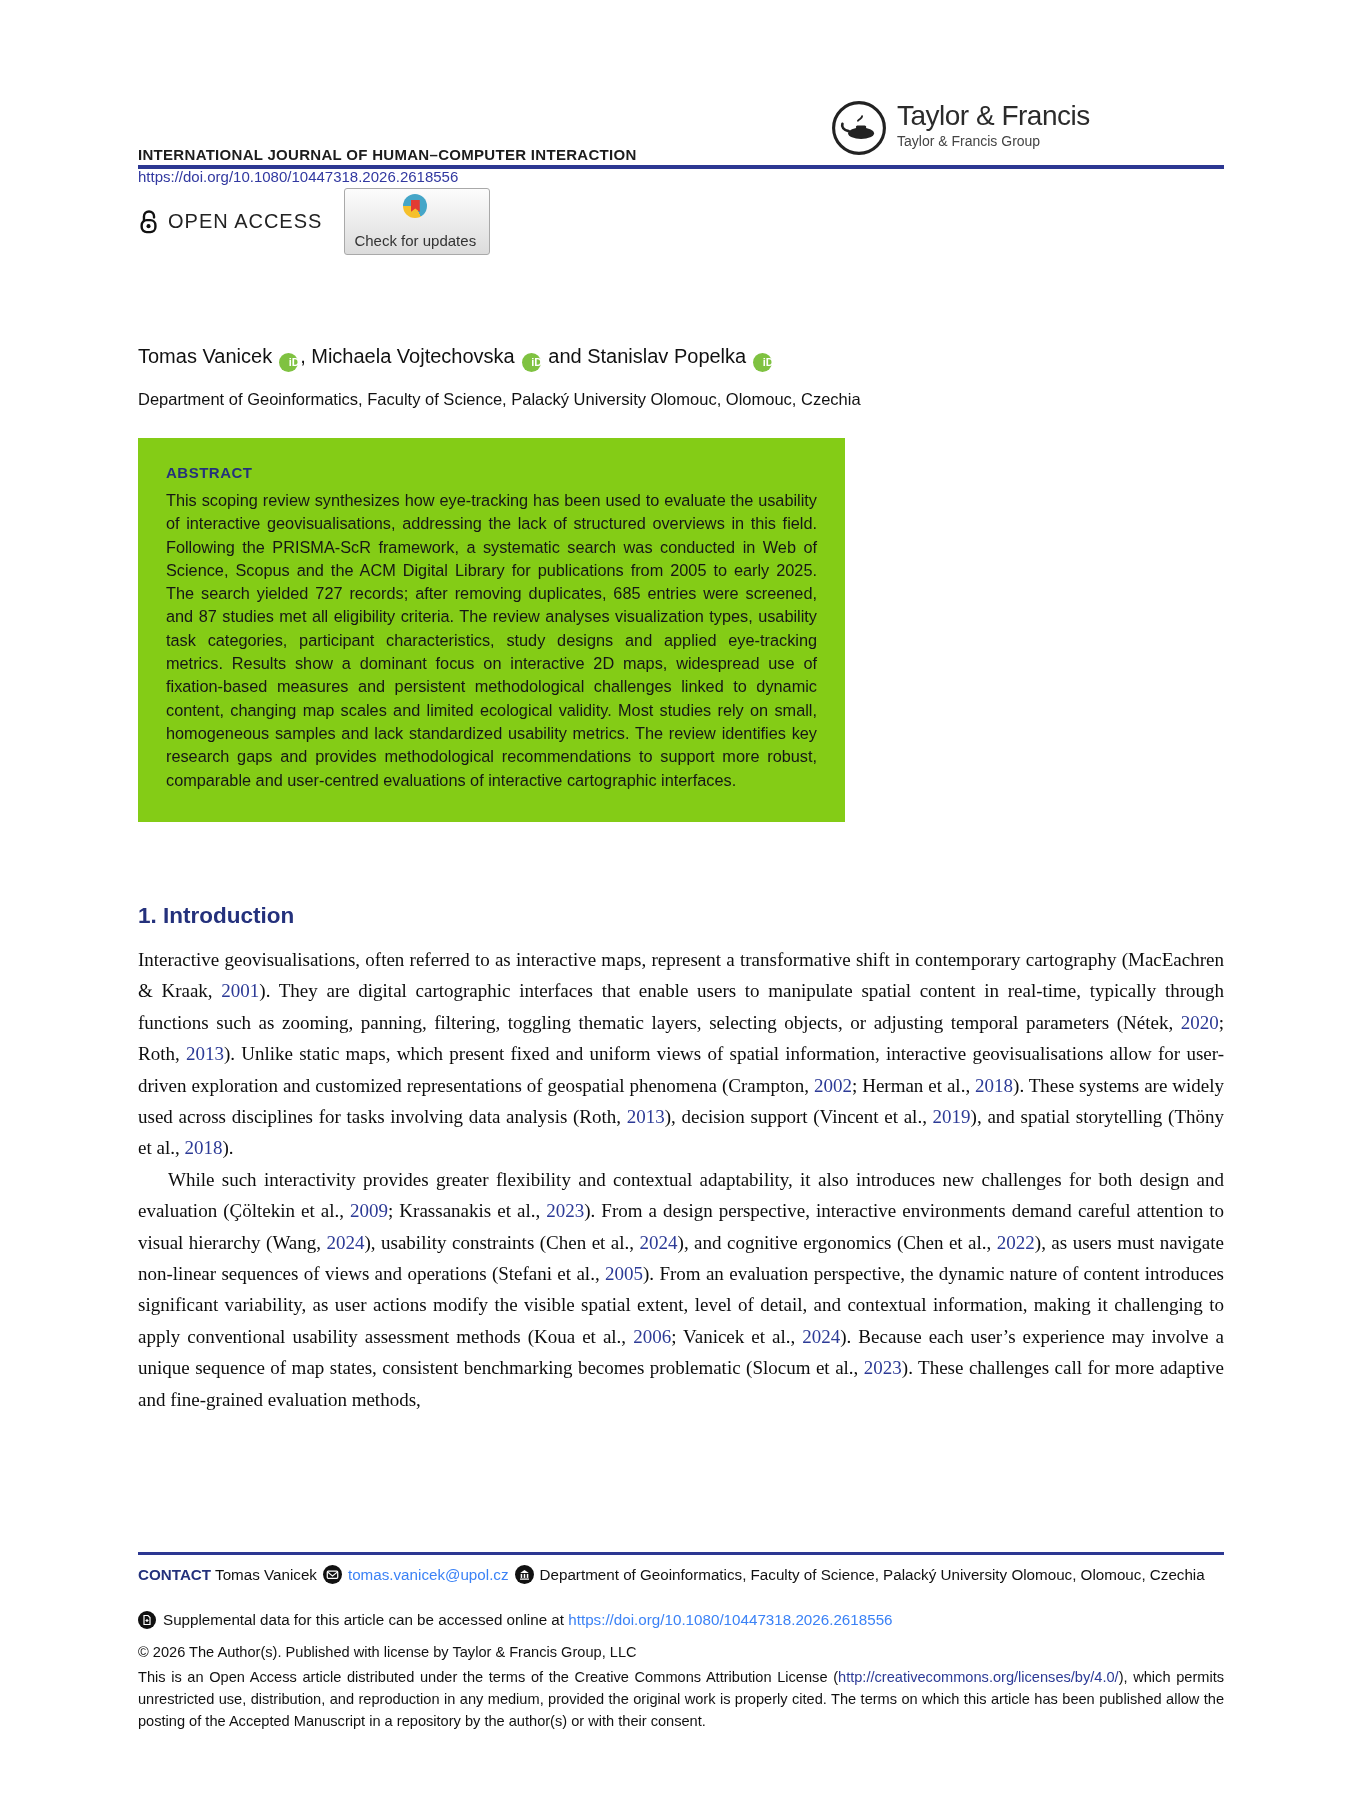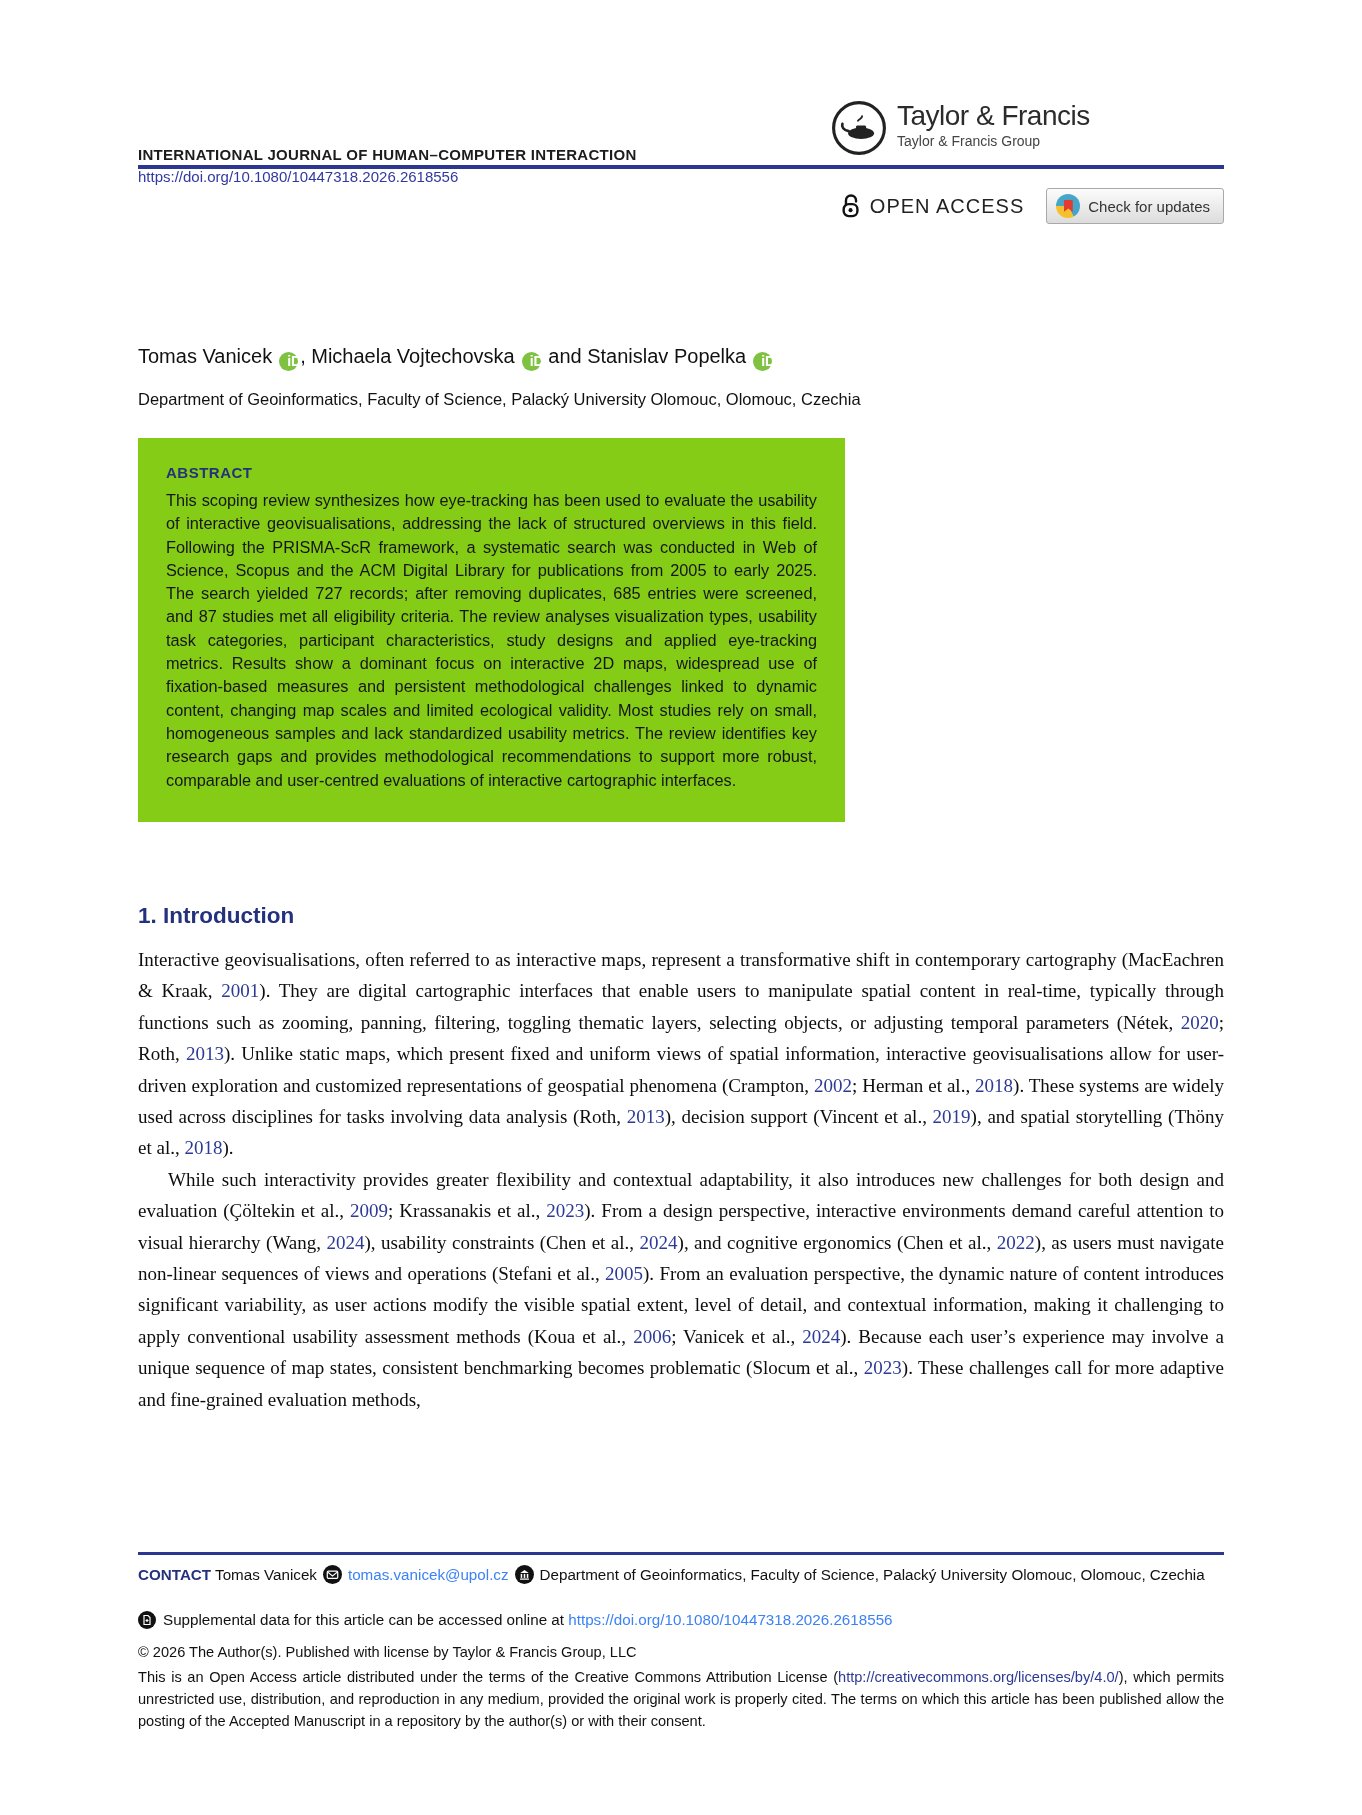--- a/index.html
+++ b/index.html
@@ -13,38 +13,38 @@
   .journal-name { font-size:15px; letter-spacing:.3px; color:#1c1c1c; font-weight:bold; }
   .journal-doi  { font-size:15px; color:#3138a0; margin-top:5px; text-decoration:none; display:inline-block; }
 
   .tf-logo { position:absolute; top:100px; left:831px; display:flex; gap:10px; }
   .tf-mark { width:56px; height:56px; flex:0 0 auto; }
   .tf-names .tf-big { font-size:28px; color:#2b2b2b; letter-spacing:-.5px; }
   .tf-names .tf-small { font-size:14px; color:#444; margin-top:1px; }
 
   .header-rule { position:absolute; top:165px; left:138px; width:1086px; height:4px; background:#2c3792; }
 
-  .access-row { position:absolute; top:188px; left:138px; width:1086px; display:flex; justify-content:flex-end; align-items:center; gap:22px; }
+  .access-row { position:absolute; top:188px; left:138px; width:1086px; display:flex; justify-content:flex-start; align-items:center; gap:22px; }
   .open-access { display:flex; align-items:center; gap:8px; }
   .open-access-text { font-size:20px; letter-spacing:1px; color:#222; }
-  .check-badge { display:flex; align-items:center; gap:8px; padding:5px 13px 5px 9px;
-                 background:linear-gradient(#fcfcfc,#dcdcdc); border:1px solid #a9a9a9; border-radius:3px; cursor:pointer; }
+  .check-badge { display:flex; align-items:center; gap:14px; padding:5px 13px 5px 9px;
+                 background:linear-gradient(#fcfcfc,#dcdcdc); border:1px solid #a9a9a9; border-radius:3px; cursor:pointer;flex-direction:column; }
   .check-badge-label { font-size:15px; color:#333; }
   .crossmark { width:24px; height:24px; border-radius:50%;
                background:conic-gradient(from 150deg, #f5c02c 0 33%, #45a6c8 33% 100%);
                display:flex; align-items:center; justify-content:center; }
   .crossmark-ribbon { width:9px; height:12px; background:#e23b33;
                clip-path:polygon(0 0,100% 0,100% 100%,50% 70%,0 100%); }
 
   
   .title { position:absolute; top:237px; left:138px; width:1086px;
            font-size:29px; line-height:42px; font-weight:bold; color:#24317c; }
   .authors { position:absolute; top:345px; left:138px; width:1086px; font-size:20px; color:#111; }
   .orcid { display:inline-flex; width:19px; height:19px; border-radius:50%; background:#7fc241;
-           color:#fff; font-size:14px; font-weight:bold; align-items:center; justify-content:center;
+           color:#fff; font-size:11px; font-weight:bold; align-items:center; justify-content:center;
            vertical-align:-3px; margin:0 2px 0 7px; cursor:pointer;padding-left:11px; }
   .affiliation { position:absolute; top:390px; left:138px; width:1086px; font-size:16.5px; color:#111; }
 
   
   .abstract-box { position:absolute; top:438px; left:138px; width:707px; background:#84cc16; padding:26px 28px 30px 28px; }
   .abstract-label { font-size:15px; font-weight:bold; letter-spacing:.5px; color:#24317c; margin-bottom:8px; }
   .abstract-text { font-size:16.3px; line-height:23.3px; text-align:justify; color:#161616; }
   .keywords { position:absolute; top:452px; left:960px; width:210px; }
   .keywords-label { font-size:15px; font-weight:bold; letter-spacing:.4px; color:#24317c; margin-bottom:6px; }
   .keyword-line { font-size:15.5px; line-height:23px; color:#161616; }

